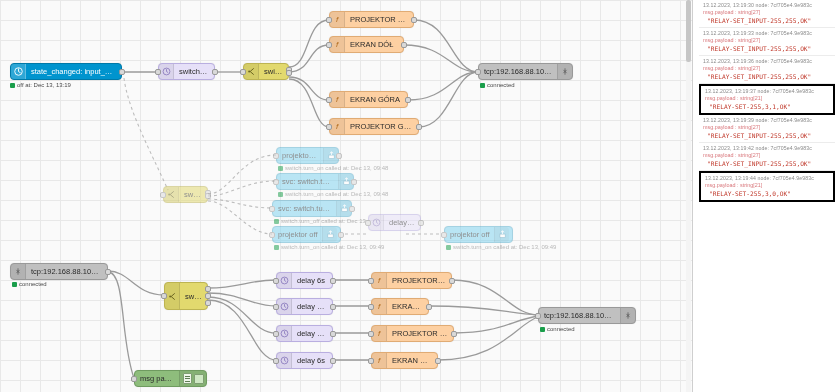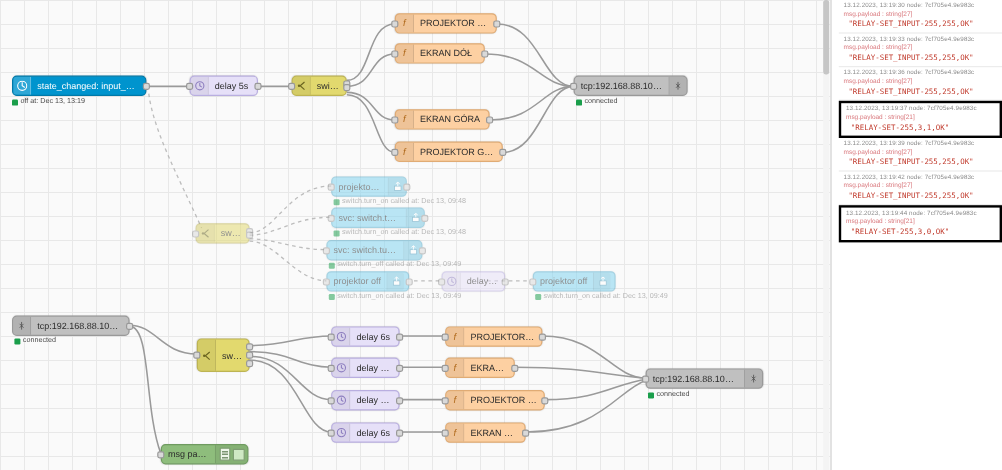--- a/index.html
+++ b/index.html
@@ -230,21 +230,21 @@
       <span>off at: Dec 13, 13:19</span>
     </div>
 
     <div class="node n-delay" style="left:158px; top:63px; width:57px;">
       <span class="ico">
         <svg width="9" height="9" viewBox="0 0 10 10">
             <circle cx="5" cy="5" r="3.8" fill="none" stroke="#8e7fc0" stroke-width="1"></circle>
             <path d="M5 2.4 L5 5 L6.8 6.2" stroke="#8e7fc0" stroke-width="1" fill="none"></path>
           </svg>
       </span>
-      <span class="lbl">delay 5s</span>
+      <span class="lbl">switch 5s</span>
       <span class="port in"></span>
       <span class="port out"></span>
     </div>
 
     <div class="node n-switch" style="left:243px; top:63px; width:46px;">
       <span class="ico">
         <svg width="9" height="9" viewBox="0 0 10 10">
             <path d="M7.5 1.5 L3.5 5 L7.5 8.5" stroke="#6b6520" stroke-width="1.1" fill="none"></path>
             <circle cx="2.4" cy="5" r="1.1" fill="#6b6520"></circle>
           </svg>
@@ -368,21 +368,21 @@
             </svg>
         </span>
         <span class="port in"></span>
         <span class="port out"></span>
       </div>
       <div class="status light" style="left:274px; top:244px;">
         <span class="dot"></span>
         <span>switch.turn_on called at: Dec 13, 09:49</span>
       </div>
 
-      <div class="node n-delay" style="left:368px; top:226px; width:53px;">
+      <div class="node n-delay" style="left:368px; top:214px; width:53px;">
         <span class="ico">
           <svg width="9" height="9" viewBox="0 0 10 10">
               <circle cx="5" cy="5" r="3.8" fill="none" stroke="#8e7fc0" stroke-width="1"></circle>
               <path d="M5 2.4 L5 5 L6.8 6.2" stroke="#8e7fc0" stroke-width="1" fill="none"></path>
             </svg>
         </span>
         <span class="lbl">delay 4s</span>
         <span class="port in"></span>
         <span class="port out"></span>
       </div>

